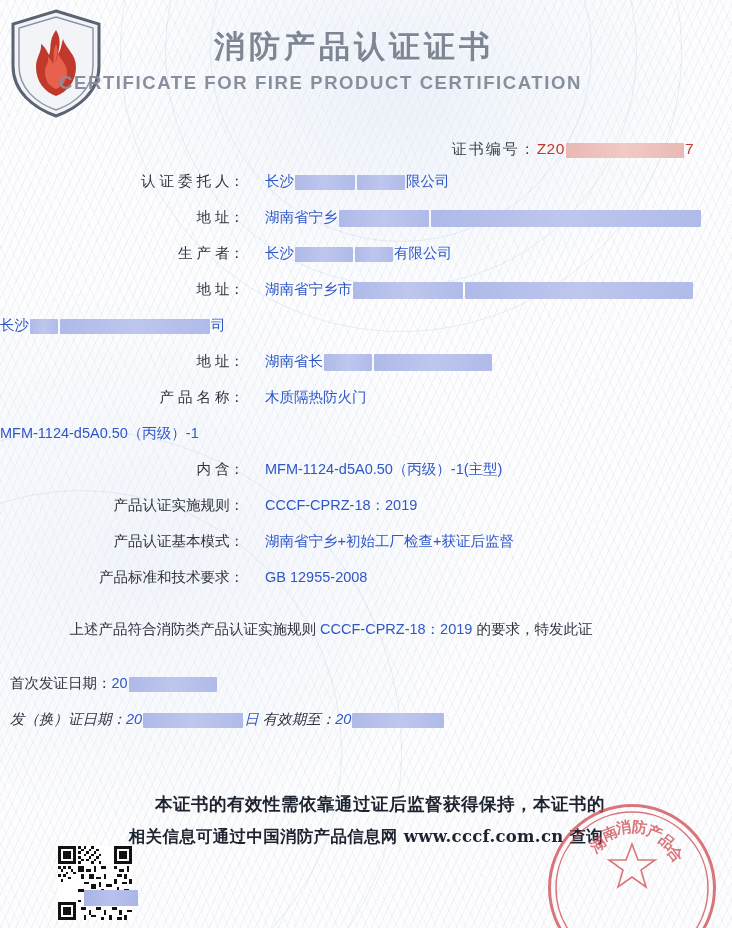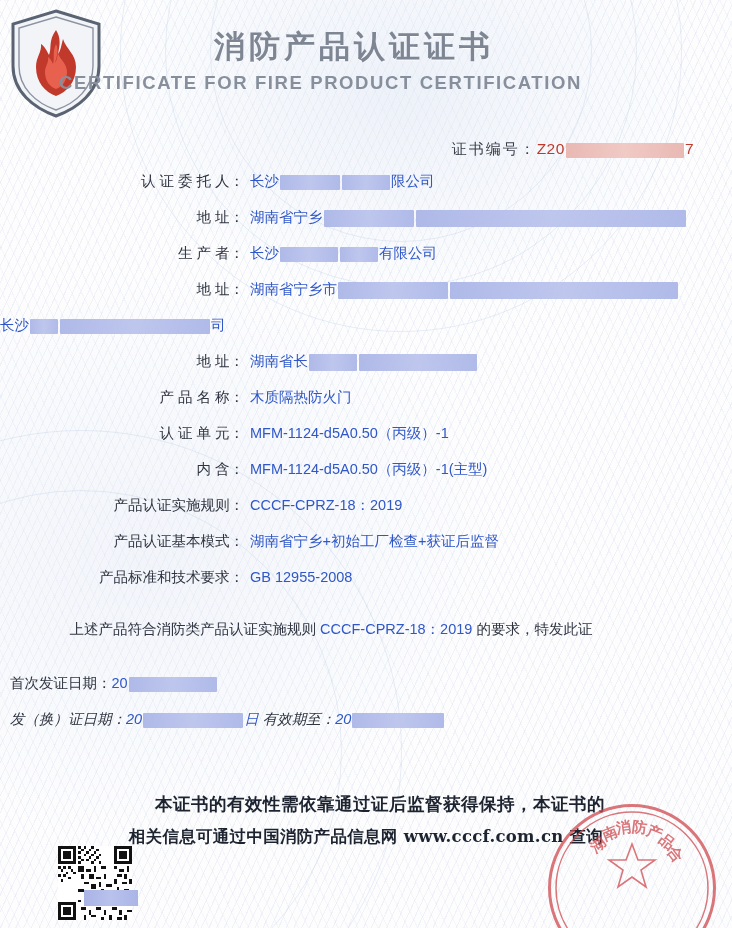--- a/index.html
+++ b/index.html
@@ -106,20 +106,21 @@
     top: 172px;
     width: 732px;
   }
   .row {
     position: relative;
     display: flex;
     align-items: baseline;
     height: 36px;
     font-size: 14.5px;
     color: #2f3440;
+    gap: 15px;
   }
   .row .lbl {
     width: 250px;
     text-align: right;
     padding-right: 6px;
     color: #2f3440;
     font-size: 14.5px;
     white-space: nowrap;
     box-sizing: border-box;
   }
@@ -286,21 +287,20 @@
       <span class="lbl">地          址：</span>
       <span class="val"><span>湖南省长</span><span class="redact tall" style="width:48px"></span><span class="redact tall" style="width:118px"></span></span>
     </div>
 
     <div class="row">
       <span class="lbl">产 品 名 称：</span>
       <span class="val">木质隔热防火门</span>
     </div>
 
     <div class="row">
-      <span class="lbl">认 证 单 元：</span>
       <span class="val">MFM-1124-d5A0.50（丙级）-1</span>
     </div>
 
     <div class="row">
       <span class="lbl">内          含：</span>
       <span class="val">MFM-1124-d5A0.50（丙级）-1(主型)</span>
     </div>
 
     <div class="row">
       <span class="lbl">产品认证实施规则：</span>

